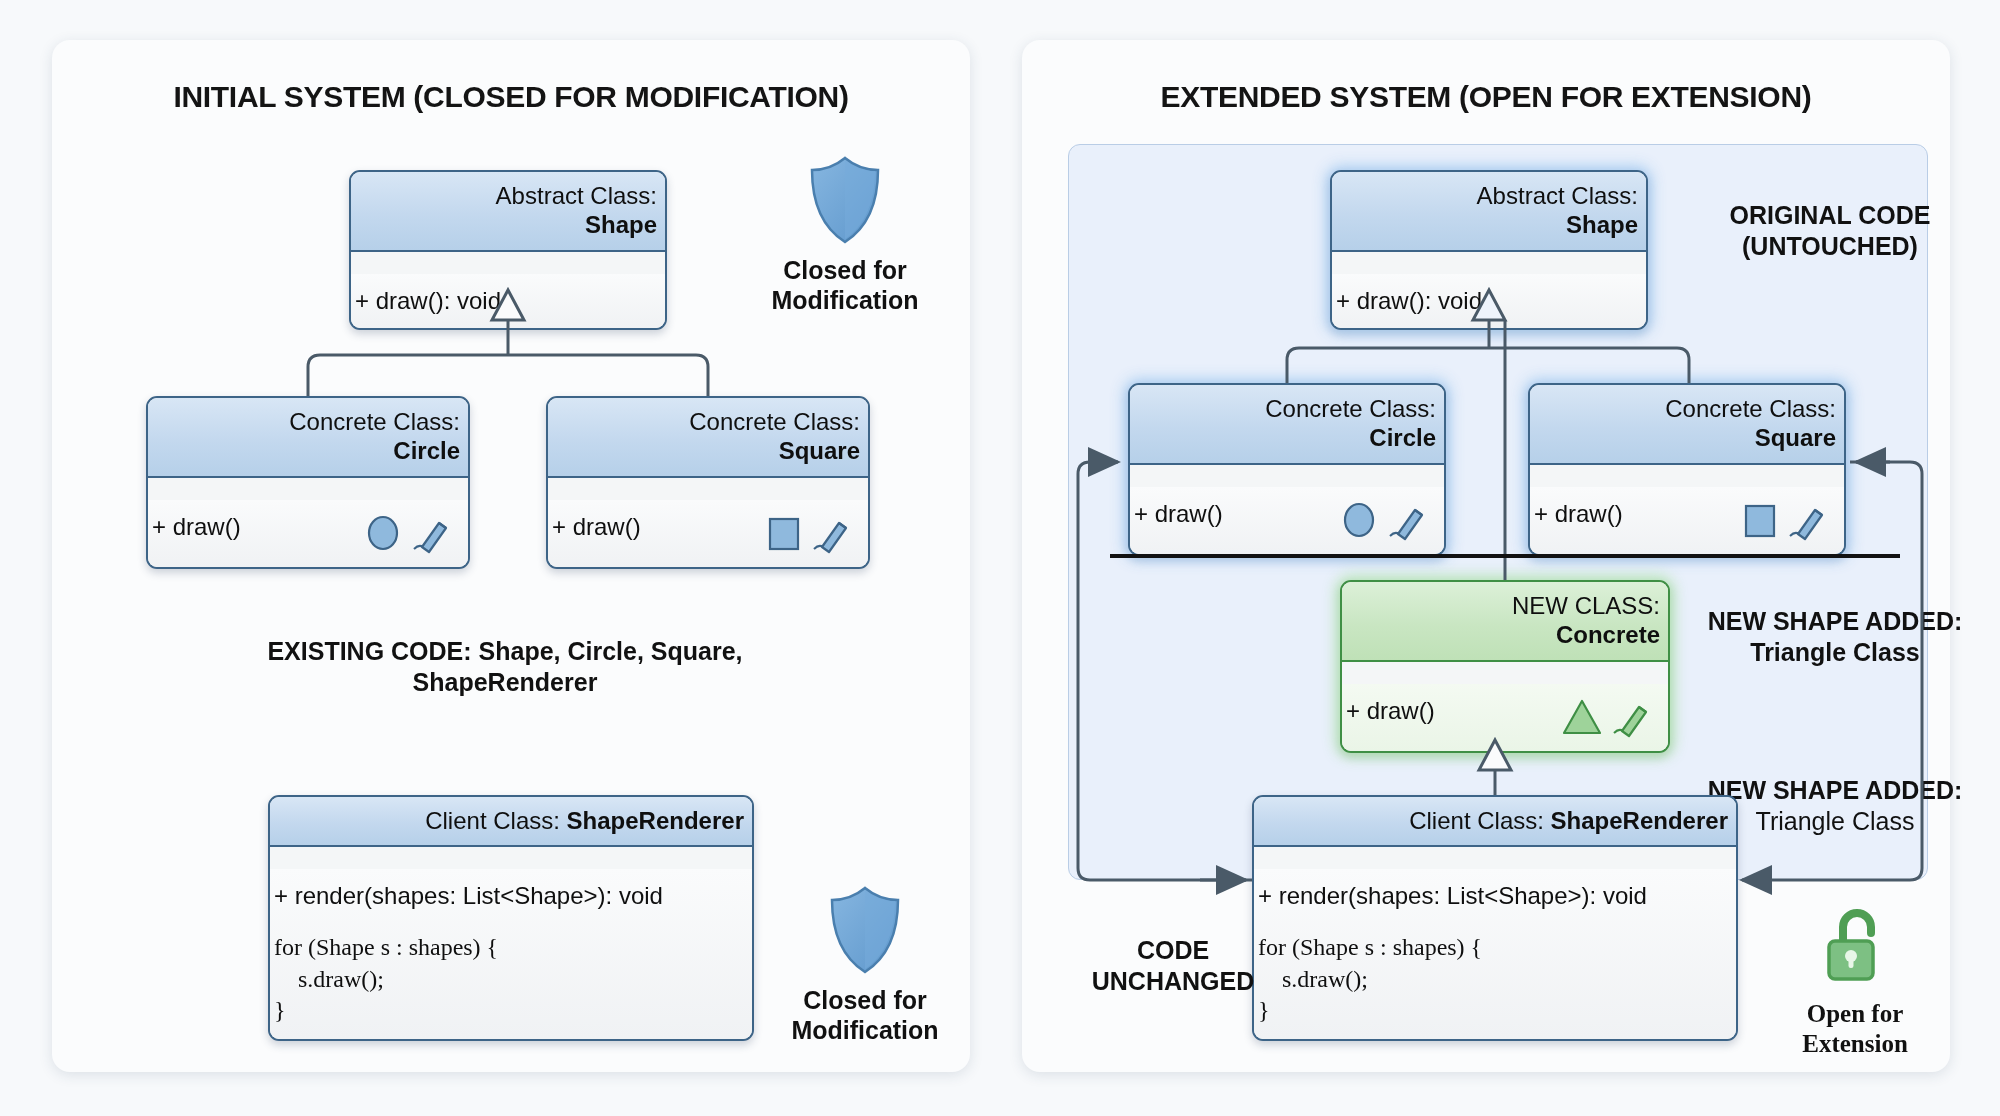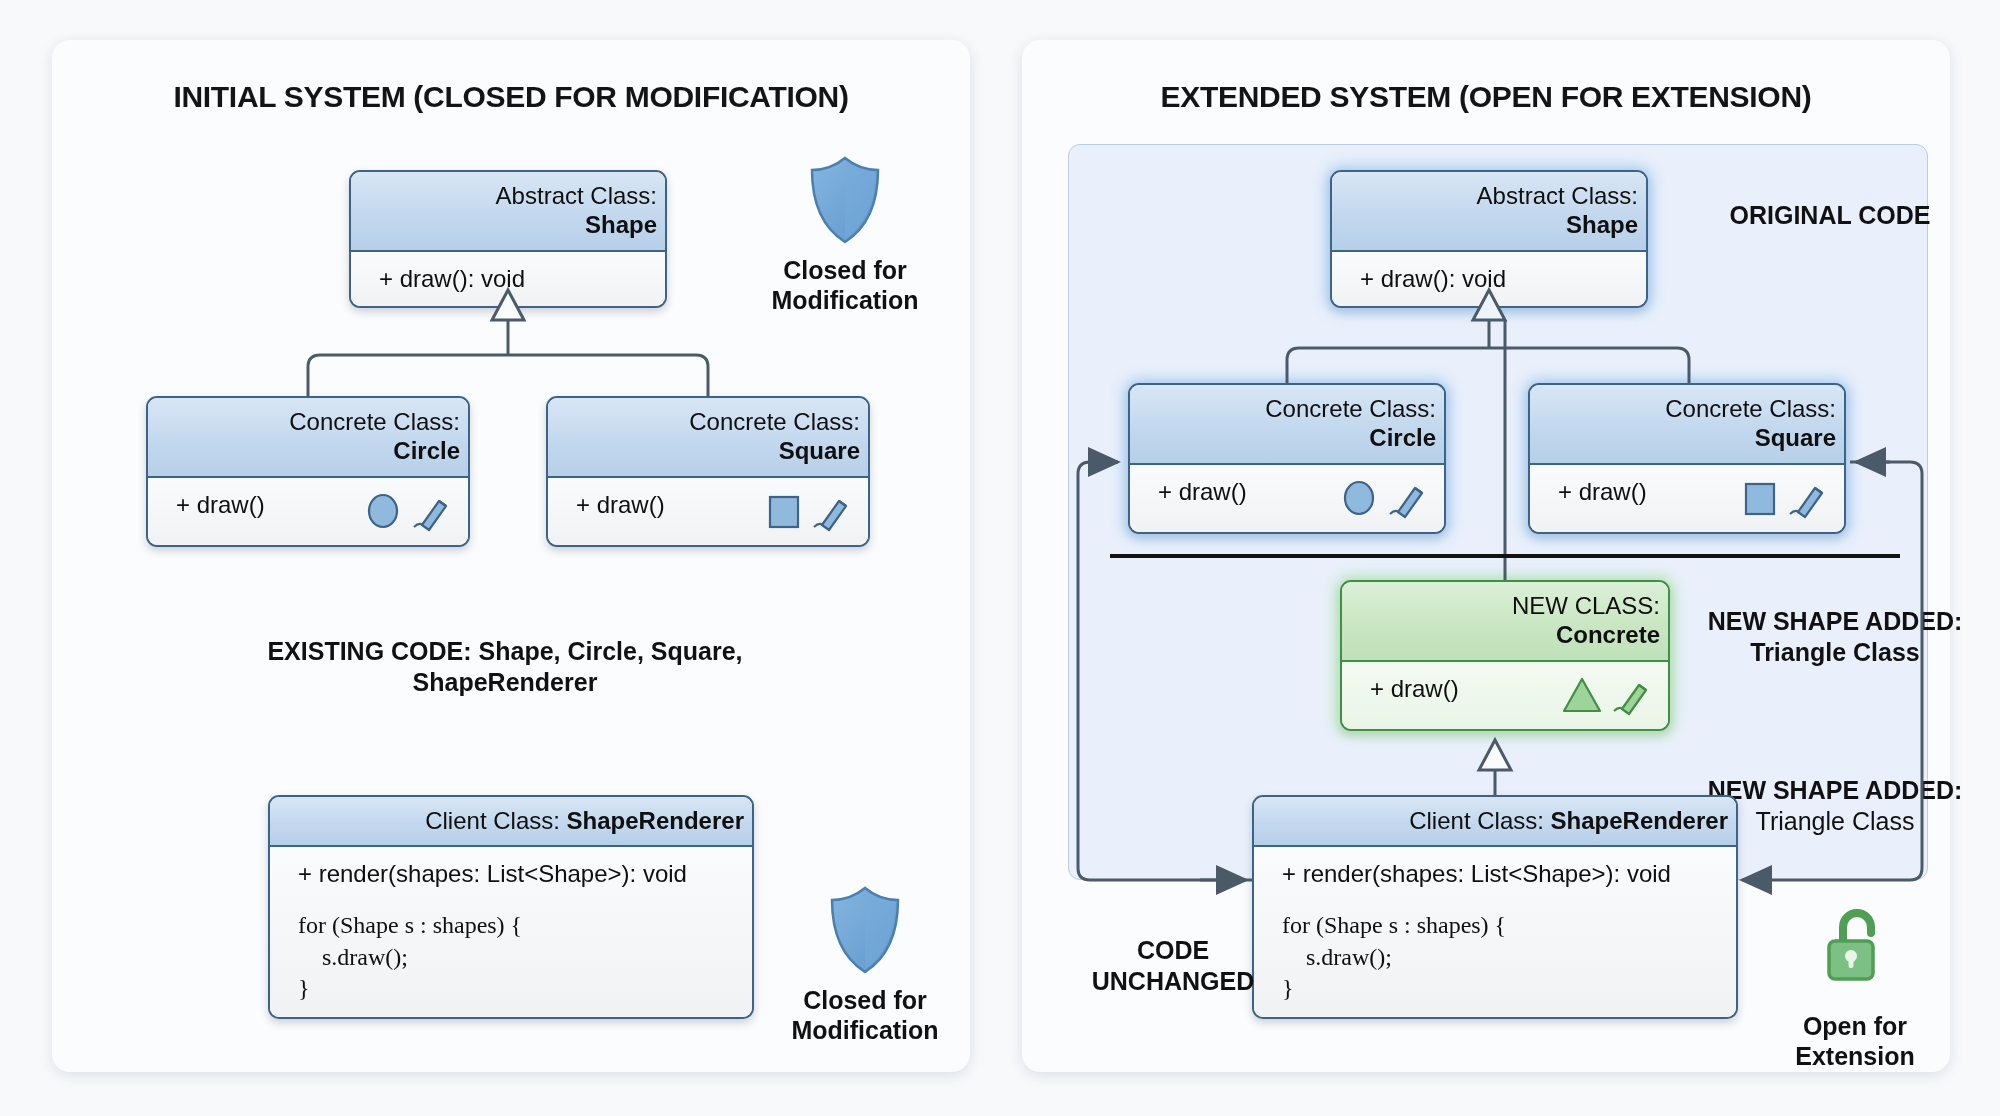--- a/index.html
+++ b/index.html
@@ -43,25 +43,26 @@
     text-align: right;
     padding: 9px 8px 10px 8px;
     line-height: 1.22;
     font-size: 24px;
     color: #0f0f0f;
   }
   .uml .hdr b { font-weight: bold; display: block; }
   .uml .hdr.inline b { display: inline; }
   .uml .body {
     background: linear-gradient(180deg,#fafbfc 0%,#f0f2f4 100%);
-    padding: 11px 16px 12px 28px;
+    padding: 11px 16px 12px 4px;
     font-size: 24px;
     color: #0f0f0f;
     position: relative;
     line-height: 1.32;
+    margin-top: 22px;
   }
   .uml .body .code { white-space: pre; font-size: 24px; font-family: Liberation Serif, serif; }
 
   
   .uml.green { border-color: #3f8f45; box-shadow: 0 4px 9px rgba(40,90,50,.22); }
   .uml.green .hdr {
     background: linear-gradient(180deg,#dcf0d8 0%,#c9e6c2 55%,#bfe1b7 100%);
     border-bottom-color: #3f8f45;
   }
   .uml.green .body { background: linear-gradient(180deg,#f4faf2 0%,#eaf5e7 100%); }
@@ -217,20 +218,21 @@
       <span>Abstract Class:</span>
       <b>Shape</b>
     </div>
     <div class="body">
       <span>+ draw(): void</span>
     </div>
   </div>
 
   <div class="anno" id="r-original-note" style="left:1680px; top:200px; width:300px;">
     <div>ORIGINAL CODE</div>
+    <div>(UNTOUCHED)</div>
   </div>
 
   <div class="uml glow" id="r-circle" style="left:1128px; top:383px; width:318px;">
     <div class="hdr">
       <span>Concrete Class:</span>
       <b>Circle</b>
     </div>
     <div class="body">
       <div class="attr-row">
         <span>+ draw()</span>
@@ -317,21 +319,21 @@
     <div>UNCHANGED</div>
   </div>
 
   <div style="position:absolute; left:1760px; top:905px; width:190px; text-align:center;">
     <svg width="72" height="86" viewBox="0 0 72 86">
       <path d="M24 36 L24 22 a14 14 0 0 1 28 0 l0 6" fill="none" stroke="#4f9e54" stroke-width="8" stroke-linecap="round"></path>
       <rect x="10" y="36" width="44" height="38" rx="6" fill="#7dc083" stroke="#4f9e54" stroke-width="3.5"></rect>
       <circle cx="32" cy="51" r="6" fill="#e8f6e8"></circle>
       <rect x="29.5" y="51" width="5" height="12" rx="2.2" fill="#e8f6e8"></rect>
     </svg>
-    <div class="badge-label" style="position:static; margin-top:16px;">
+    <div class="badge-label" style="position:static; margin-top:4px;font-family:Liberation Serif, serif;">
       <div>Open for</div>
       <div>Extension</div>
     </div>
   </div>
 
   <svg class="overlay">
     <defs>
       <marker id="solidArrow" markerWidth="12" markerHeight="12" refX="10" refY="5" orient="auto">
         <path d="M0,0 L11,5 L0,10 z" fill="#4a5a68"></path>
       </marker>

